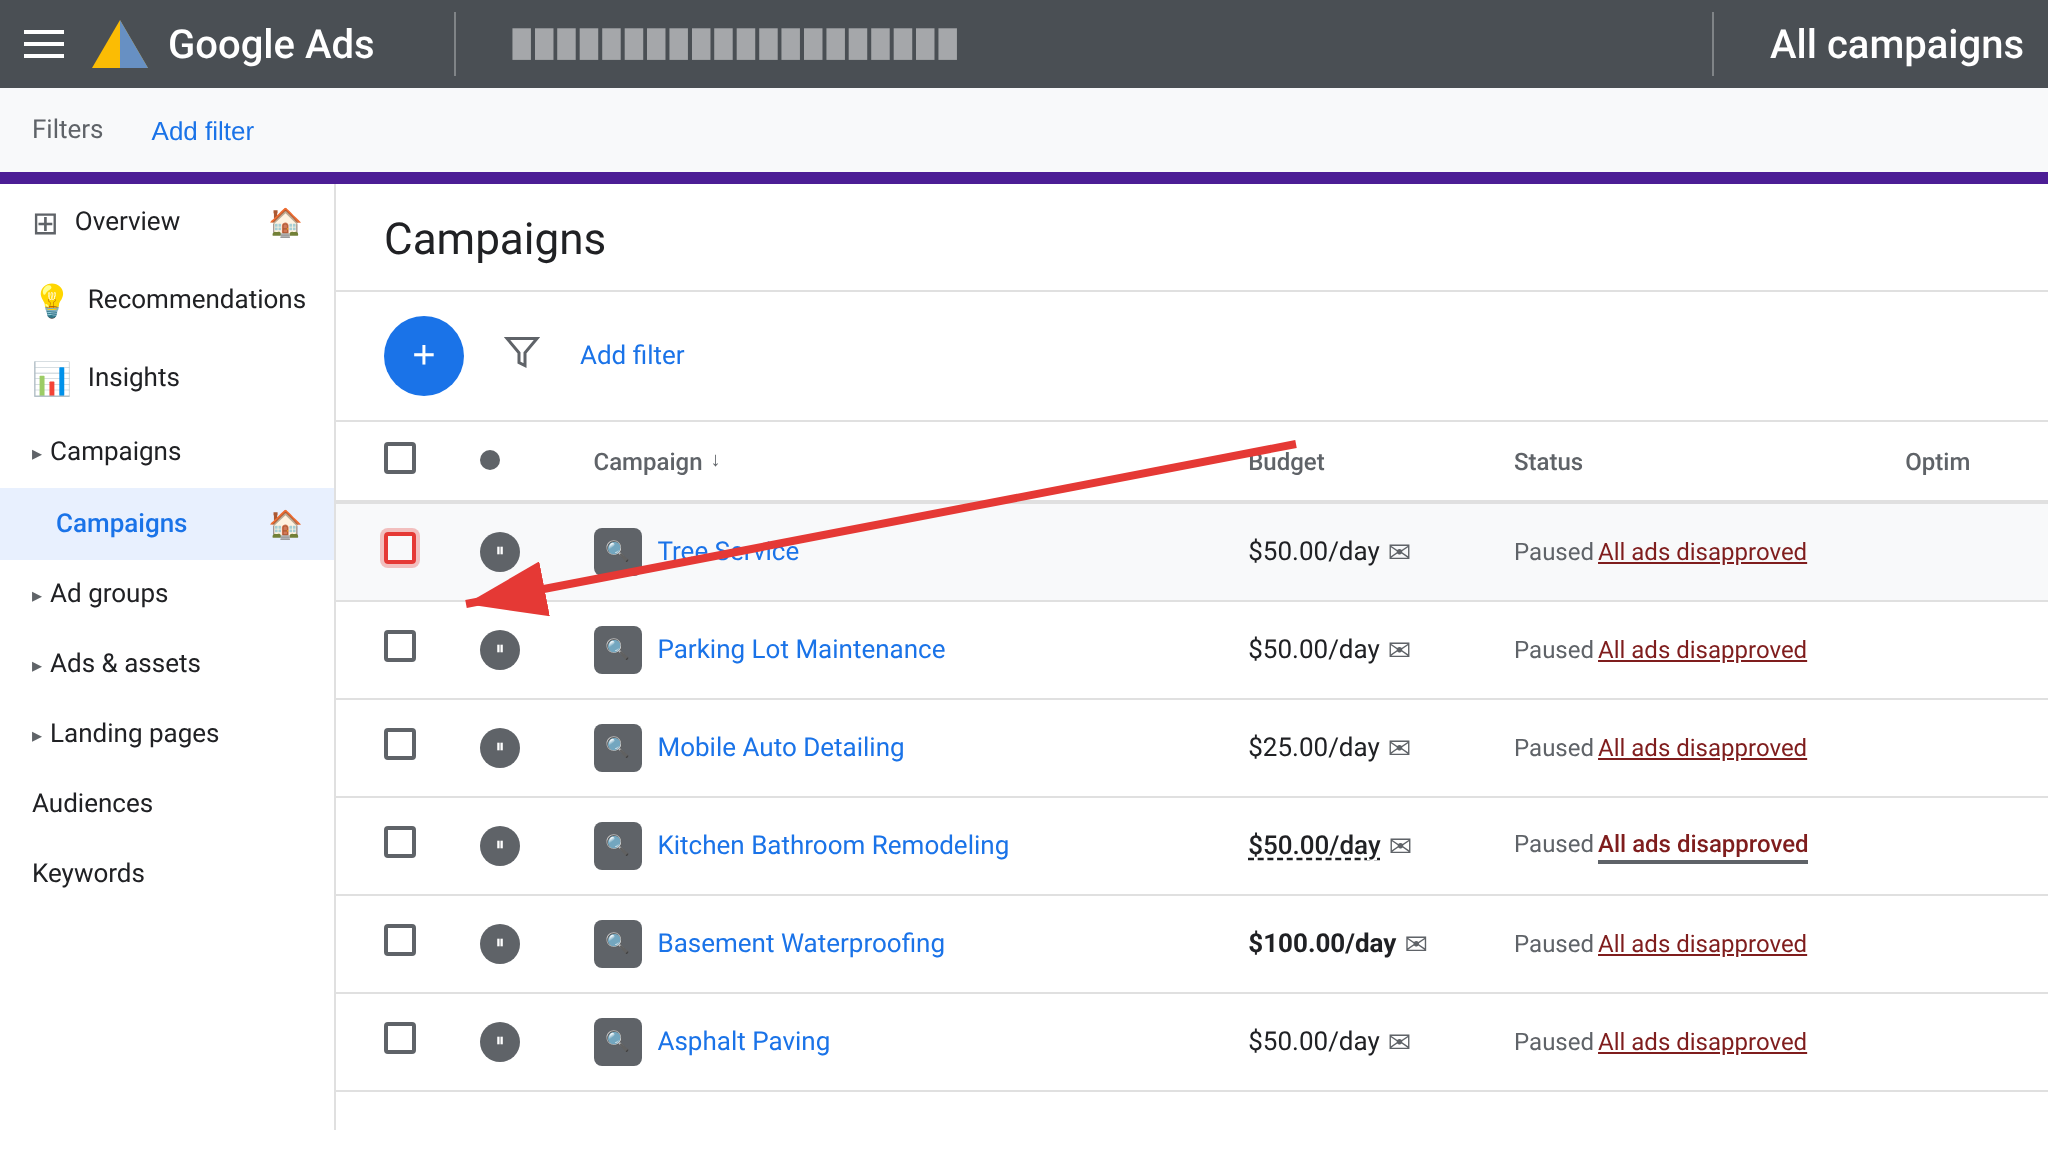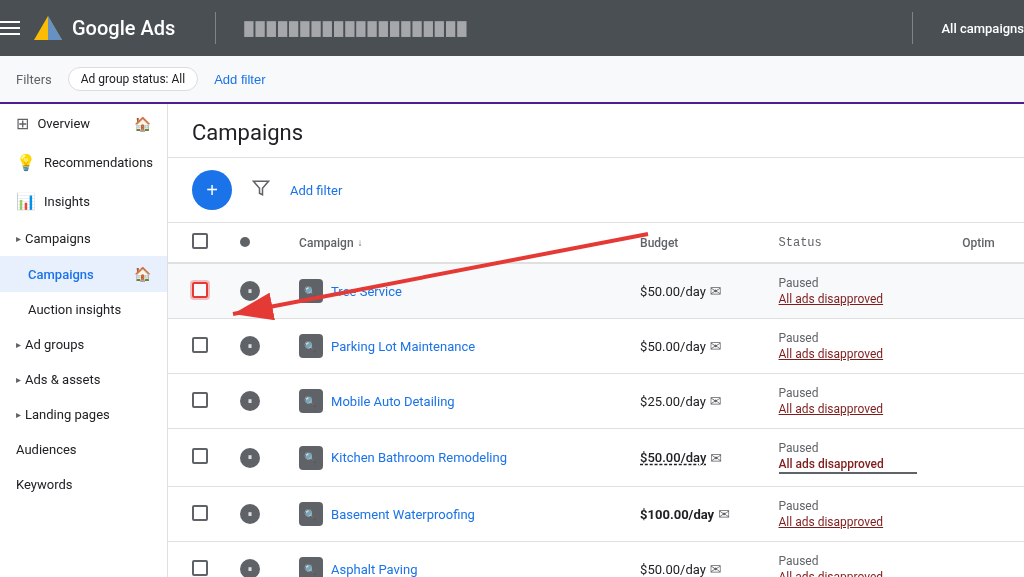--- a/index.html
+++ b/index.html
@@ -1,24 +1,24 @@
 <!DOCTYPE html>
 <html><head>
   <meta charset="utf-8">
   <style>
     * { margin: 0; padding: 0; box-sizing: border-box; }
     body { font-family: 'Google Sans', Roboto, Arial, sans-serif; font-size: 13px; background: #fff; color: #202124; overflow: hidden; }
 
     
     .header {
       background: #4a4f54;
-      height: 56px;
-      display: flex;
-      align-items: center;
-      padding: 0 0;
+      height: 44px;
+      display: flex;
+      align-items: center;
+      padding: 0 12px;
       gap: 12px;
     }
     .header-menu-icon {
       color: #fff;
       font-size: 20px;
       cursor: pointer;
       display: flex;
       flex-direction: column;
       gap: 4px;
     }
@@ -49,28 +49,28 @@
       background: rgba(255,255,255,0.3);
       margin: 0 16px;
     }
     .header-account {
       color: rgba(255,255,255,0.7);
       font-size: 13px;
       flex: 1;
     }
     .header-campaign-title {
       color: #fff;
-      font-size: 13px;
+      font-size: 20px;
       font-weight: 500;
     }
 
     
     .filter-bar {
       background: #f8f9fa;
-      border-bottom: 2px solid #4c1d95;
+      border-bottom: 6px solid #4c1d95;
       height: 48px;
       display: flex;
       align-items: center;
       padding: 0 16px;
       gap: 8px;
     }
     .filter-label {
       color: #5f6368;
       font-size: 13px;
       margin-right: 8px;
@@ -288,21 +288,20 @@
       text-decoration: underline;
       text-decoration-style: dashed;
       text-underline-offset: 2px;
     }
     .email-icon {
       color: #5f6368;
       font-size: 14px;
     }
     .status-cell {
       display: flex;
-      flex-direction: column;
       gap: 2px;
     }
     .status-paused {
       color: #5f6368;
       font-size: 12px;
     }
     .status-disapproved {
       color: #7f1d1d;
       font-size: 12px;
       text-decoration: underline;
@@ -310,25 +309,23 @@
     }
 
     .col-campaign {
       min-width: 300px;
     }
     .col-budget {
       min-width: 120px;
     }
     .col-status {
       min-width: 150px;
-      font-family: Liberation Mono, monospace;
     }
     .col-optim {
       min-width: 80px;
-      text-align: center;
     }
 
     .th-campaign {
       display: flex;
       align-items: center;
       gap: 4px;
     }
     .sort-icon {
       font-size: 10px;
       color: #5f6368;
@@ -371,21 +368,20 @@
     <span class="header-title">Google Ads</span>
   </div>
   <div class="header-divider"></div>
   <div class="header-account" style="color:rgba(255,255,255,0.5);font-size:13px;letter-spacing:2px;">████████████████████</div>
   <div class="header-divider"></div>
   <div class="header-campaign-title">All campaigns</div>
 </div>
 
 <div class="filter-bar">
   <span class="filter-label">Filters</span>
-  <span class="filter-chip">Ad group status: All</span>
   <button class="add-filter-btn">Add filter</button>
 </div>
 
 <div class="main-layout">
 
   <nav class="sidebar">
 
     <div class="sidebar-item">
       <div class="sidebar-item-left">
         <span class="sidebar-icon">⊞</span>
@@ -413,25 +409,20 @@
       <span>Campaigns</span>
     </div>
 
     <div class="sidebar-item active" style="padding-left: 28px;">
       <div class="sidebar-item-left">
         <span>Campaigns</span>
       </div>
       <span class="sidebar-home-icon" style="color:#1a73e8;">🏠</span>
     </div>
 
-    <div class="sidebar-item" style="padding-left: 28px;">
-      <div class="sidebar-item-left">
-        <span>Auction insights</span>
-      </div>
-    </div>
 
     <div class="sidebar-group-header">
       <span class="expand-arrow">▸</span>
       <span>Ad groups</span>
     </div>
 
     <div class="sidebar-group-header">
       <span class="expand-arrow">▸</span>
       <span>Ads &amp; assets</span>
     </div>

